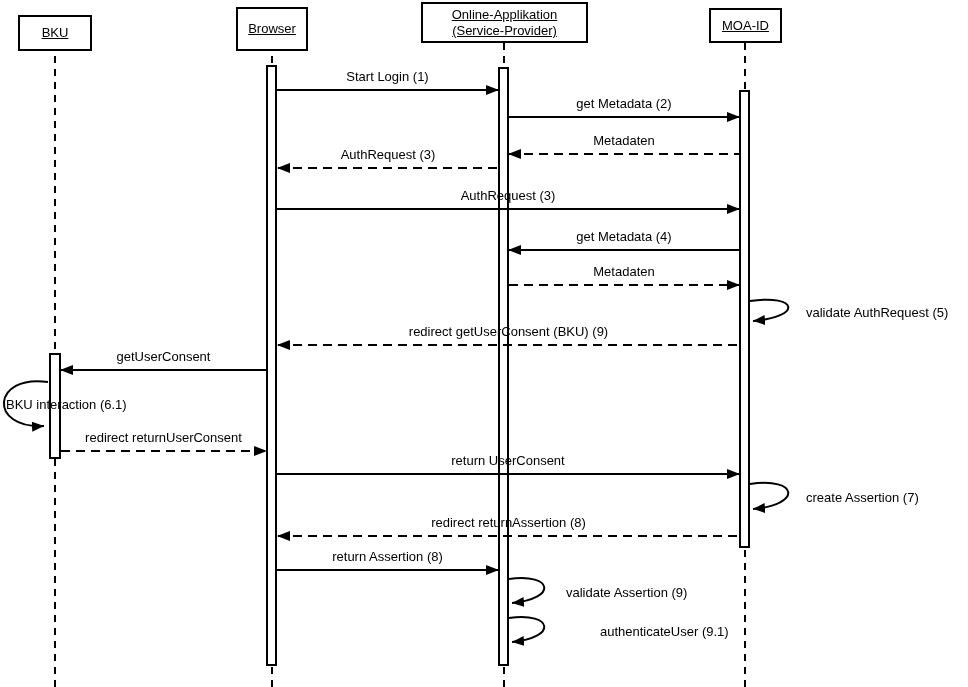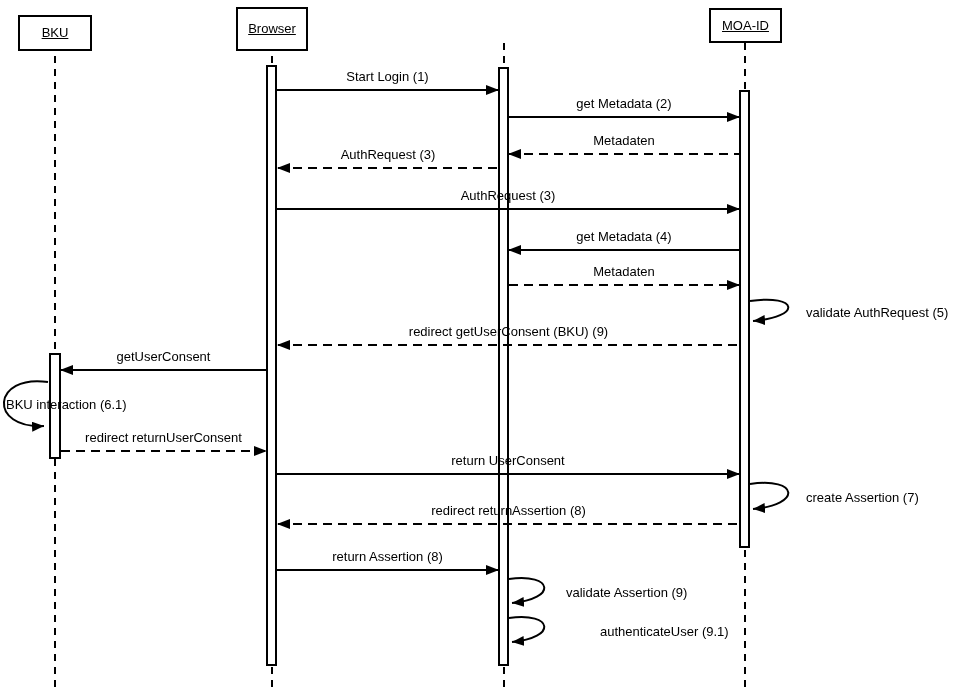--- a/index.html
+++ b/index.html
@@ -76,20 +76,23 @@
   <div class="lifeline" style="left:271px; top:43px; height:644px;"></div>
   <div class="lifeline" style="left:503px; top:43px; height:644px;"></div>
   <div class="lifeline" style="left:744px; top:43px; height:644px;"></div>
 
   <div class="actor" style="left:18px; top:7px; width:74px; height:36px;margin-top:8px;">
     <span>BKU</span>
   </div>
   <div class="actor" style="left:236px; top:7px; width:72px; height:44px;">
     <span>Browser</span>
   </div>
+  <div class="actor" style="left:421px; top:2px; width:167px; height:41px;">
+    <span>Online-Applikation (Service-Provider)</span>
+  </div>
   <div class="actor" style="left:709px; top:8px; width:73px; height:35px;">
     <span>MOA-ID</span>
   </div>
 
   <div class="bar" style="left:266px; top:65px; width:11px; height:601px;"></div>
   <div class="bar" style="left:498px; top:67px; width:11px; height:599px;"></div>
   <div class="bar" style="left:739px; top:90px; width:11px; height:458px;"></div>
   <div class="bar" style="left:49px; top:353px; width:12px; height:106px;"></div>
 
   <div class="msg solid" style="left:277px; top:89px; width:221px;">
@@ -151,21 +154,21 @@
     <div class="line"></div>
     <div class="head right"></div>
   </div>
 
   <div class="msg solid" style="left:277px; top:473px; width:462px;">
     <div class="label">return UserConsent</div>
     <div class="line"></div>
     <div class="head right"></div>
   </div>
 
-  <div class="msg dashed" style="left:278px; top:523px; width:461px;">
+  <div class="msg dashed" style="left:278px; top:535px; width:461px;">
     <div class="label">redirect returnAssertion (8)</div>
     <div class="line"></div>
     <div class="head left"></div>
   </div>
 
   <div class="msg solid" style="left:277px; top:569px; width:221px;">
     <div class="label">return Assertion (8)</div>
     <div class="line"></div>
     <div class="head right"></div>
   </div>

